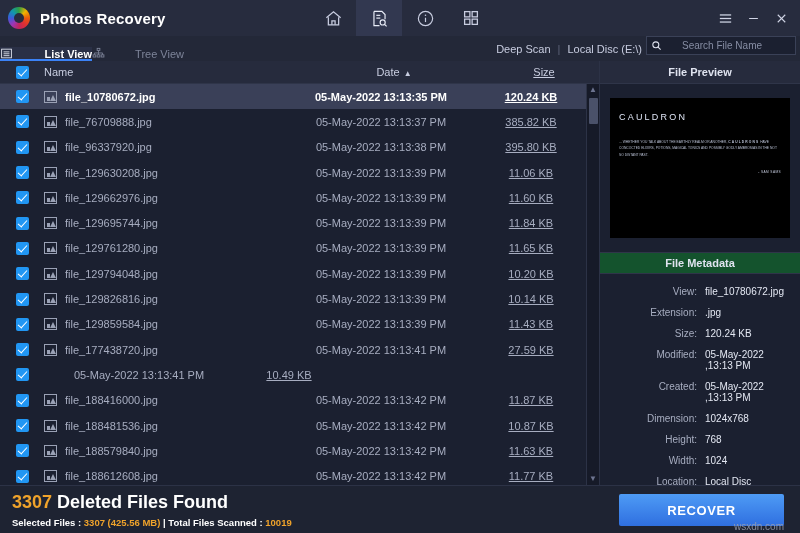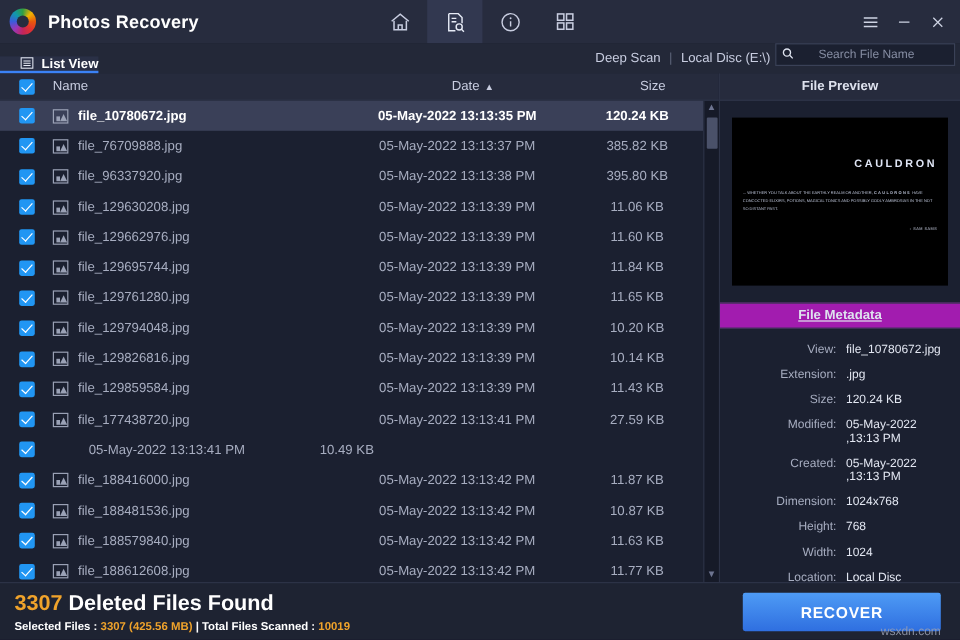--- a/index.html
+++ b/index.html
@@ -62,22 +62,22 @@
   }
 
   
   .tabbar {
     height: 25px; flex: 0 0 25px;
     background: #232838;
     display: flex; align-items: stretch;
     position: relative;
   }
   .tab {
-    width: 82px;
-    display: flex; align-items: center; justify-content: flex-end;
+    width: 92px;
+    display: flex; align-items: center; justify-content: space-between;
     gap: 6px; cursor: pointer;
     font-size: 11px; color: #7d8499;
     position: relative;
     margin-top: 11px;
   }
   .tab.active { background: #2a3046; color: #ffffff; font-weight: bold; }
   .tab.active::after {
     content: ""; position: absolute; left: 0; right: 0; bottom: 0;
     height: 2px; background: #3b82f6;
   }
@@ -114,21 +114,21 @@
     height: 23px; flex: 0 0 23px;
     background: #262b3d;
     display: flex; align-items: center;
     font-size: 11px; color: #c8cde0;
     border-bottom: 1px solid #2f real;
   }
   .lhead { border-bottom: 1px solid #2f3549; }
   .c-chk { width: 44px; display: flex; align-items: center; justify-content: center; flex: 0 0 44px; }
   .c-name { flex: 1; padding-left: 0px; }
   .c-date { width: 190px; flex: 0 0 190px; text-align: center; }
-  .c-size { width: 110px; flex: 0 0 110px; text-align: center; }
+  .c-size { width: 110px; flex: 0 0 110px; text-align: center; text-decoration: underline; }
 
   .rowsWrap { flex: 1; position: relative; overflow: hidden; }
   .rows { position: absolute; inset: 0 13px 0 0; overflow: hidden; }
   .row {
     height: 25.3px;
     display: flex; align-items: center;
     font-size: 11px; color: #a7adc0;
     cursor: pointer;
   }
   .row.sel { background: #3a4058; color: #ffffff; font-weight: bold; }
@@ -188,38 +188,38 @@
   }
   .previewArea {
     height: 168px; flex: 0 0 168px;
     display: flex; align-items: center; justify-content: center;
   }
   .photo {
     width: 180px; height: 140px; background: #000000;
     position: relative; overflow: hidden; padding: 10px 9px;
   }
   .ph-title {
-    color: #dfe5f5; font-size: 9px; font-weight: bold;
-    letter-spacing: 2.2px; text-align: right; margin-top: 23px;
+    color: #dfe5f5; font-size: 9px; font-weight: normal;
+    letter-spacing: 2.2px; text-align: left; margin-top: 4px;
   }
   .ph-body {
     color: #b9c0d4; font-size: 3.3px; line-height: 1.95;
     margin-top: 17px; text-align: left;
   }
   .ph-body b { letter-spacing: 1.1px; }
   .ph-sig {
     color: #c3c9dc; font-size: 3.2px; text-align: right;
     margin-top: 12px; letter-spacing: .4px;
   }
   .mtitle {
     height: 22px; flex: 0 0 22px;
-    background: #a21caf;
+    background: #14532d;
     display: flex; align-items: center; justify-content: center;
     font-size: 11px; color: #dfe3ef; font-weight: bold;
-    border-top: 1px solid #2f3549; border-bottom: 1px solid #2f3549; text-decoration: underline;
+    border-top: 1px solid #2f3549; border-bottom: 1px solid #2f3549;
   }
   .meta { padding: 12px 8px 0 0; font-size: 10px; }
   .mrow { display: flex; margin-bottom: 10px; }
   .mk { width: 105px; flex: 0 0 105px; text-align: right; color: #a7adc0; padding-right: 8px; }
   .mv { color: #e3e7f2; }
   .mv .ln2 { display: block; }
 
   
   .footer {
     height: 48px; flex: 0 0 48px;
@@ -325,20 +325,36 @@
     <div class="tab active">
       <span>
         <svg width="13" height="13" viewBox="0 0 24 24" fill="none" stroke="#e8ecf7" stroke-width="1.6">
           <rect x="3" y="4" width="18" height="16"></rect>
             <path d="M6.5 9 H17.5"></path>
             <path d="M6.5 12.5 H17.5"></path>
             <path d="M6.5 16 H17.5"></path>
         </svg>
       </span>
       <span>List View</span>
+    </div>
+    <div class="tab">
+      <span>
+        <svg width="13" height="13" viewBox="0 0 24 24" fill="none" stroke="#7d8499" stroke-width="1.6">
+          <rect x="9.5" y="2.5" width="5" height="4"></rect>
+            <path d="M12 6.5 V11"></path>
+            <path d="M4.5 11 H19.5"></path>
+          <path d="M4.5 11 V14.5"></path>
+            <path d="M12 11 V14.5"></path>
+            <path d="M19.5 11 V14.5"></path>
+          <rect x="2" y="14.5" width="5" height="4"></rect>
+            <rect x="9.5" y="14.5" width="5" height="4"></rect>
+            <rect x="17" y="14.5" width="5" height="4"></rect>
+        </svg>
+      </span>
+      <span>Tree View</span>
     </div>
 
     <div class="tabspacer"></div>
 
     <div class="scaninfo">
       <span>Deep Scan</span>
       <span class="sep">|</span>
       <span>Local Disc (E:\)</span>
     </div>
 

